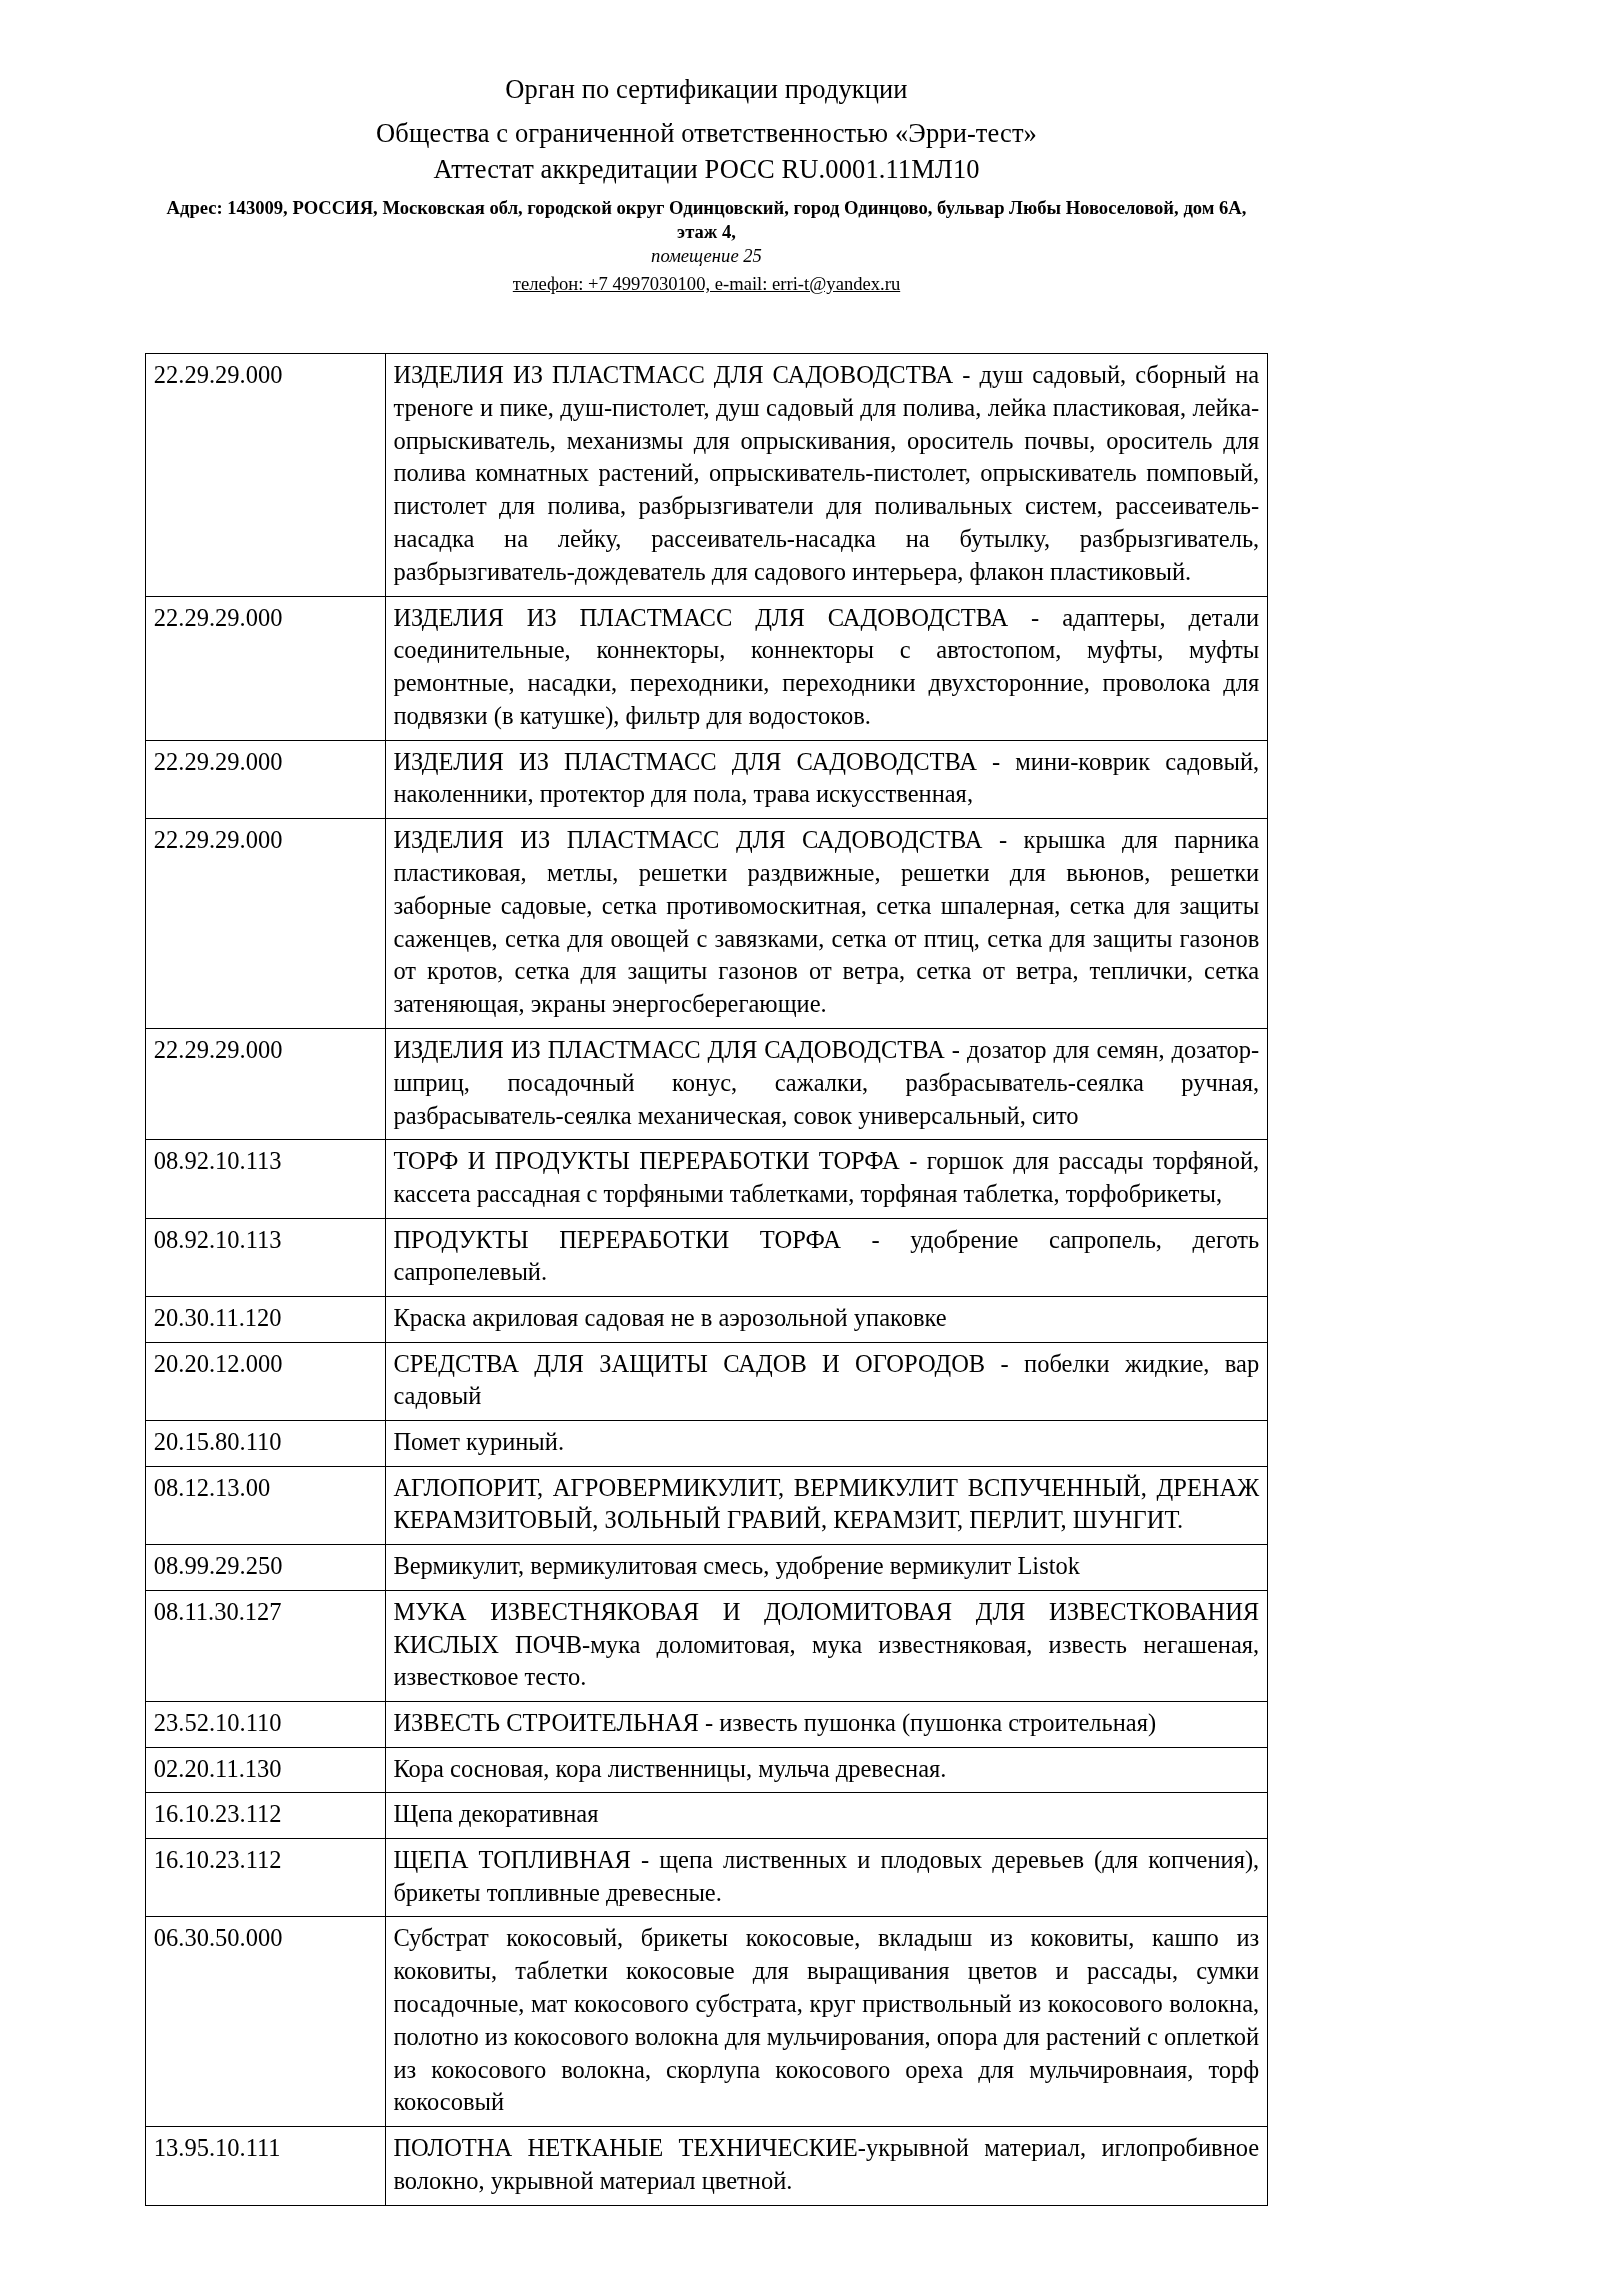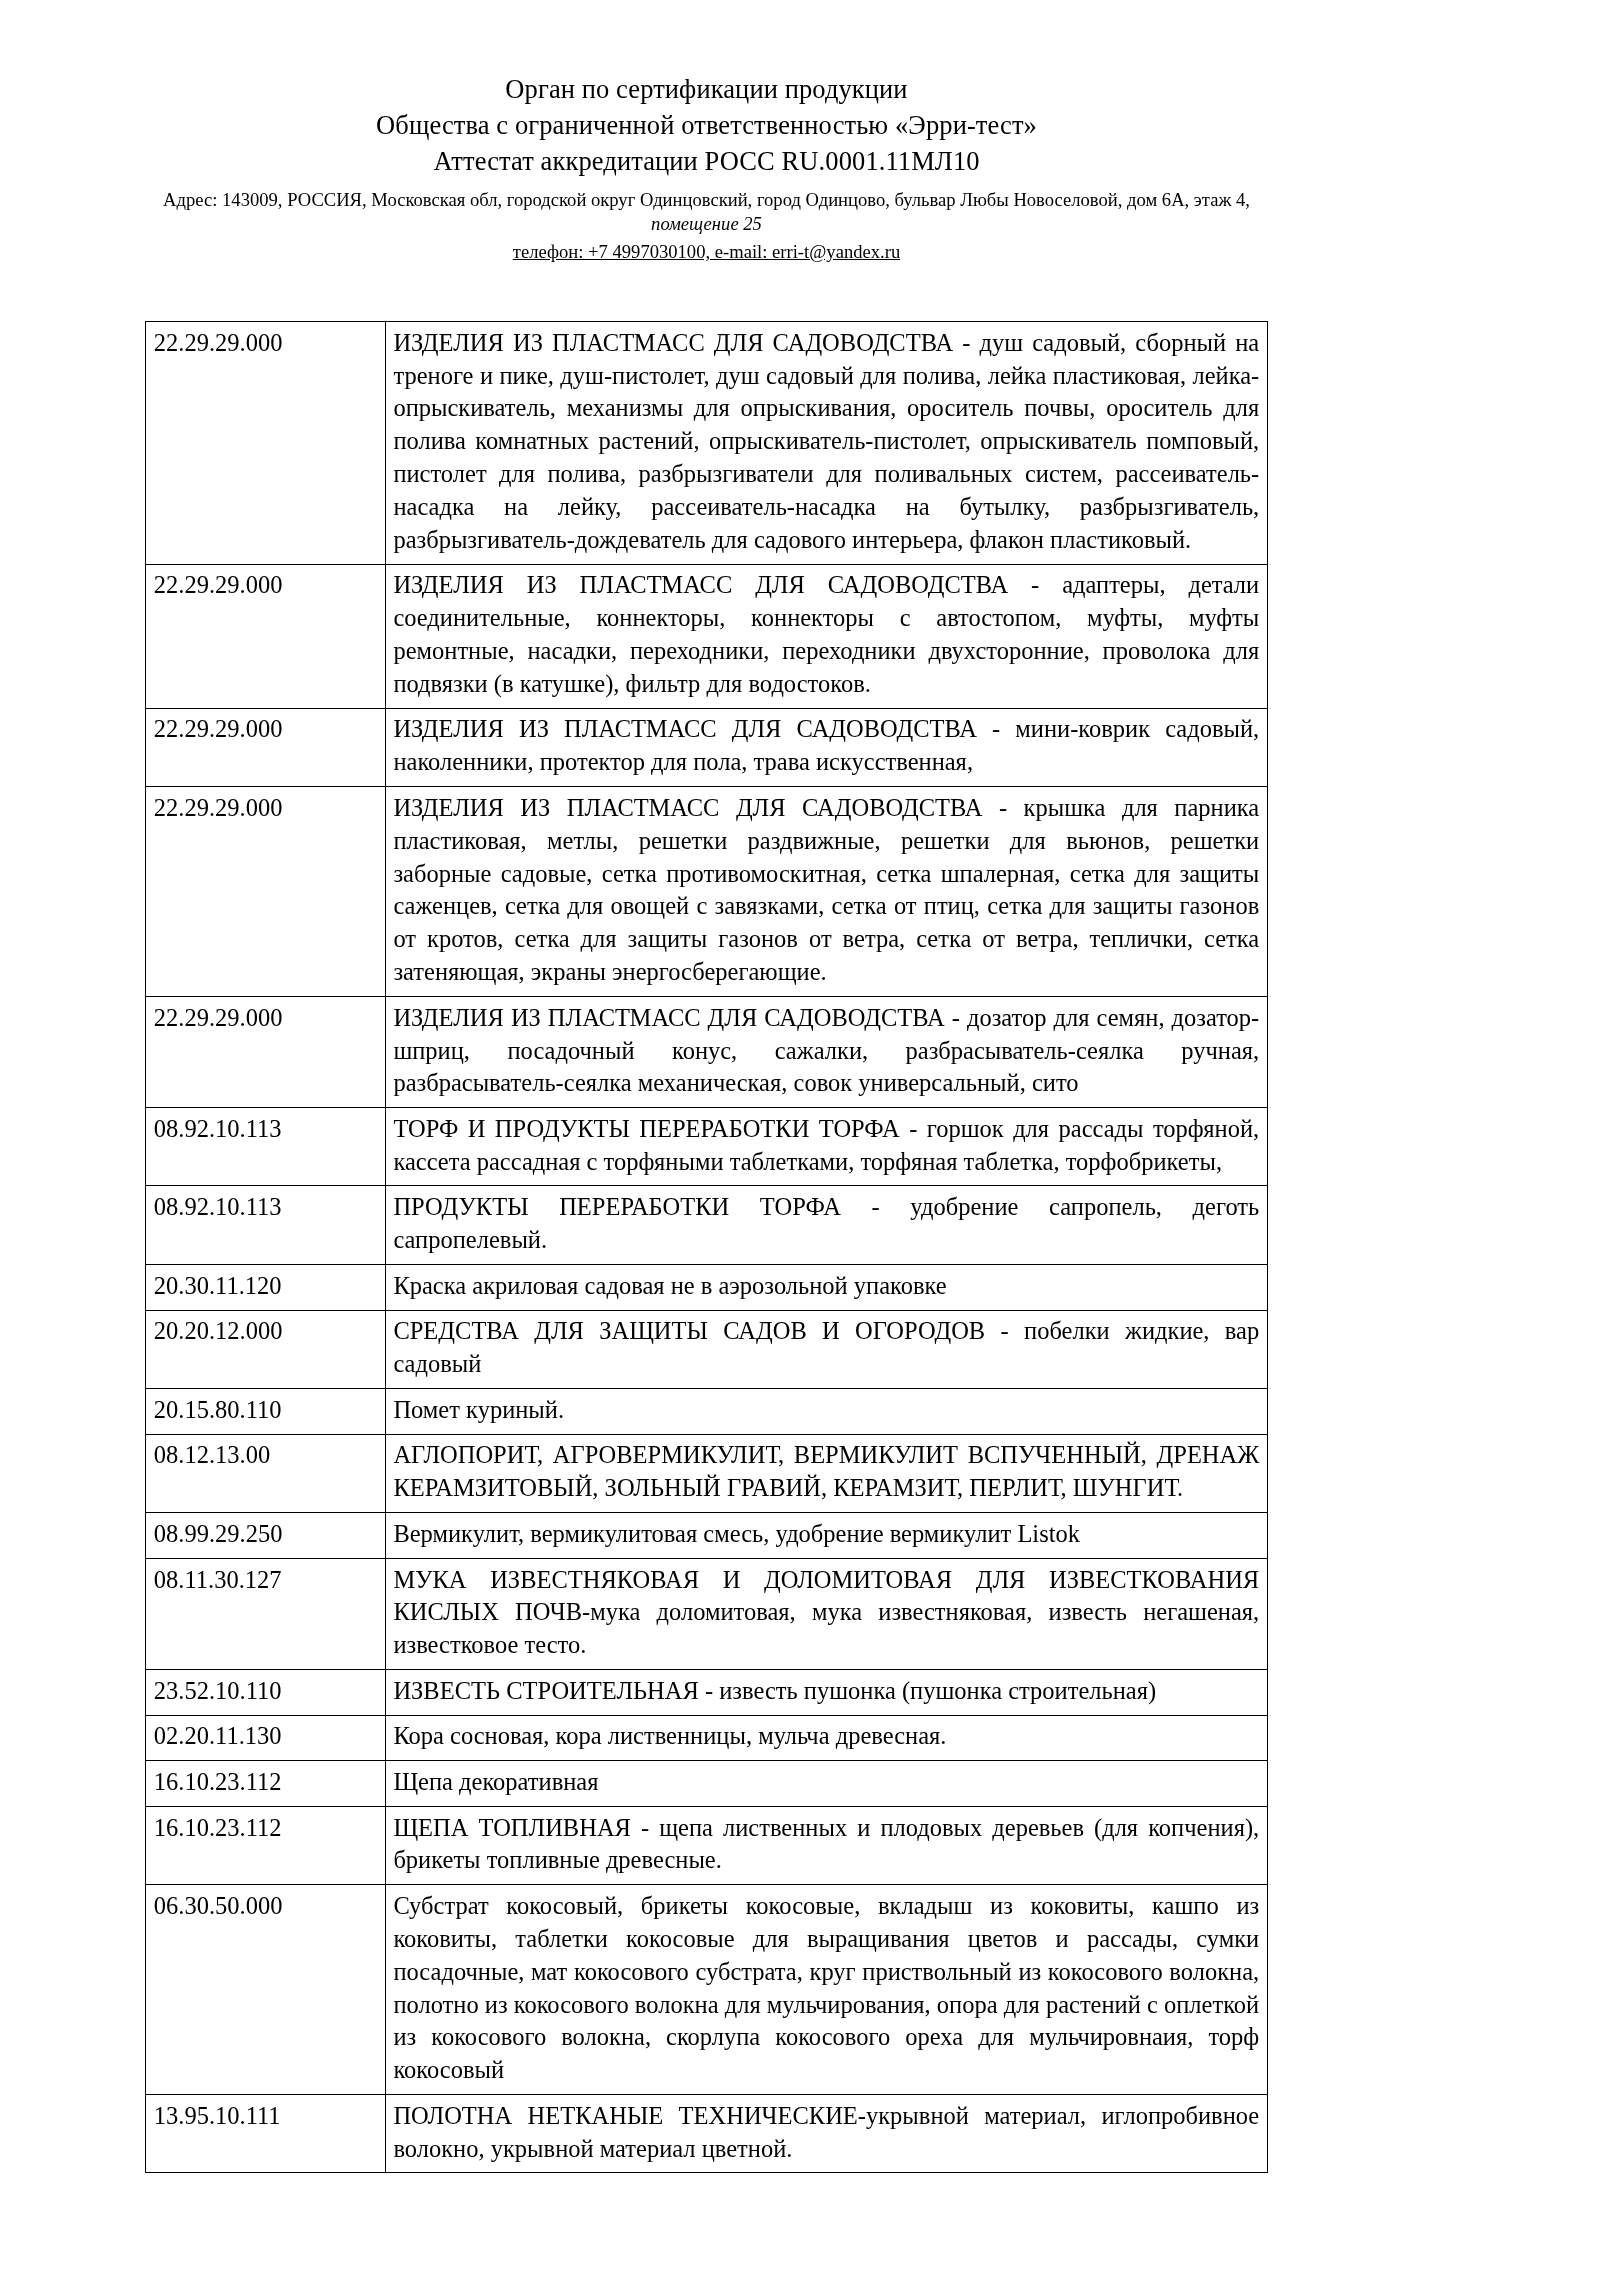--- a/index.html
+++ b/index.html
@@ -25,27 +25,28 @@
   .header {
     text-align: center;
     line-height: 1.28;
   }
   .header .h-line1,
   .header .h-line2,
   .header .h-line3 {
     font-size: 26.5px;
     letter-spacing: 0.1px;
   }
-  .header .h-line2 { margin-top: 2px; }
+  .header .h-line2 { margin-top: 10px; }
   .header .h-line3 { margin-top: 2px; }
   .header .h-addr {
     font-size: 18.6px;
     margin-top: 8.8px;
     line-height: 1.3;
     padding: 0 9.8px;
+    font-weight: bold;
   }
   .header .h-room {
     font-size: 18.6px;
     line-height: 1.3;
     font-style: italic;
   }
   .header .h-phone {
     font-size: 18.6px;
     margin-top: 3.9px;
     line-height: 1.3;

